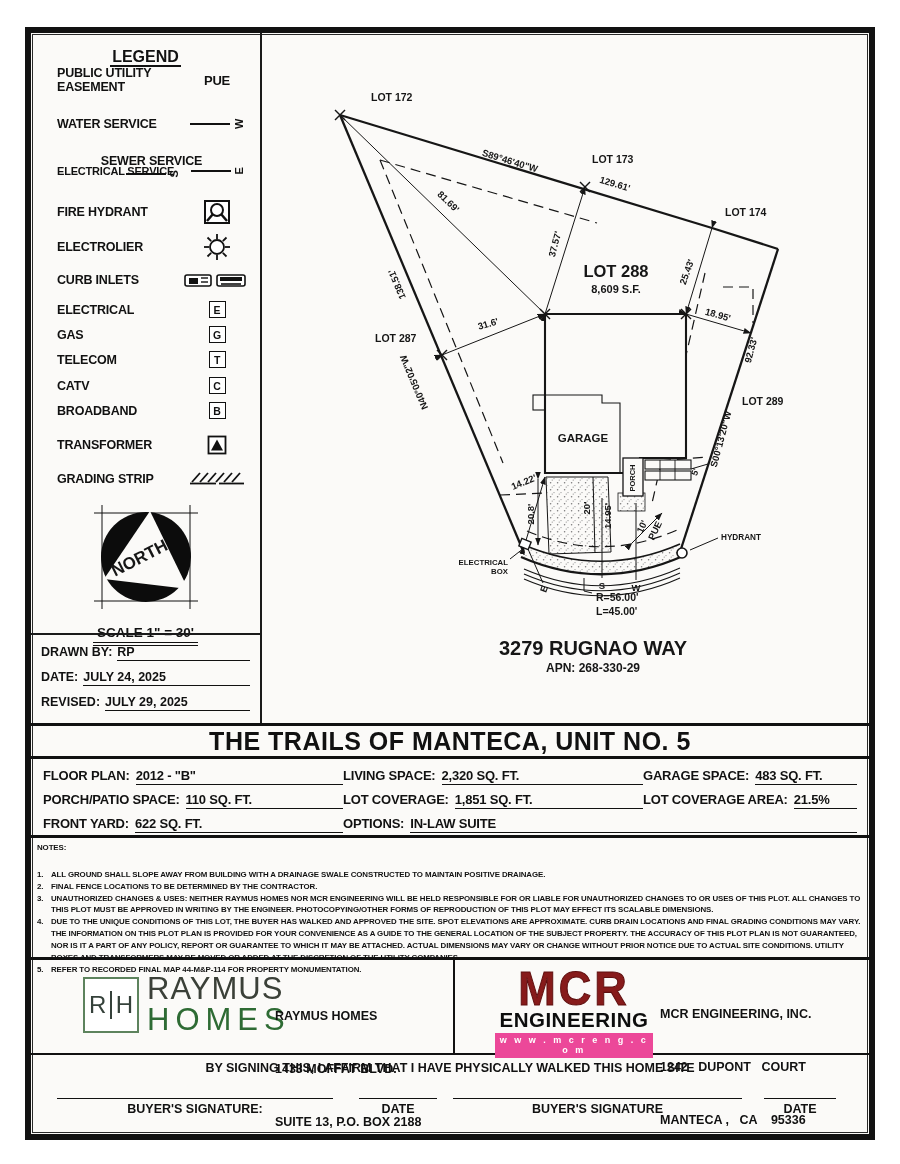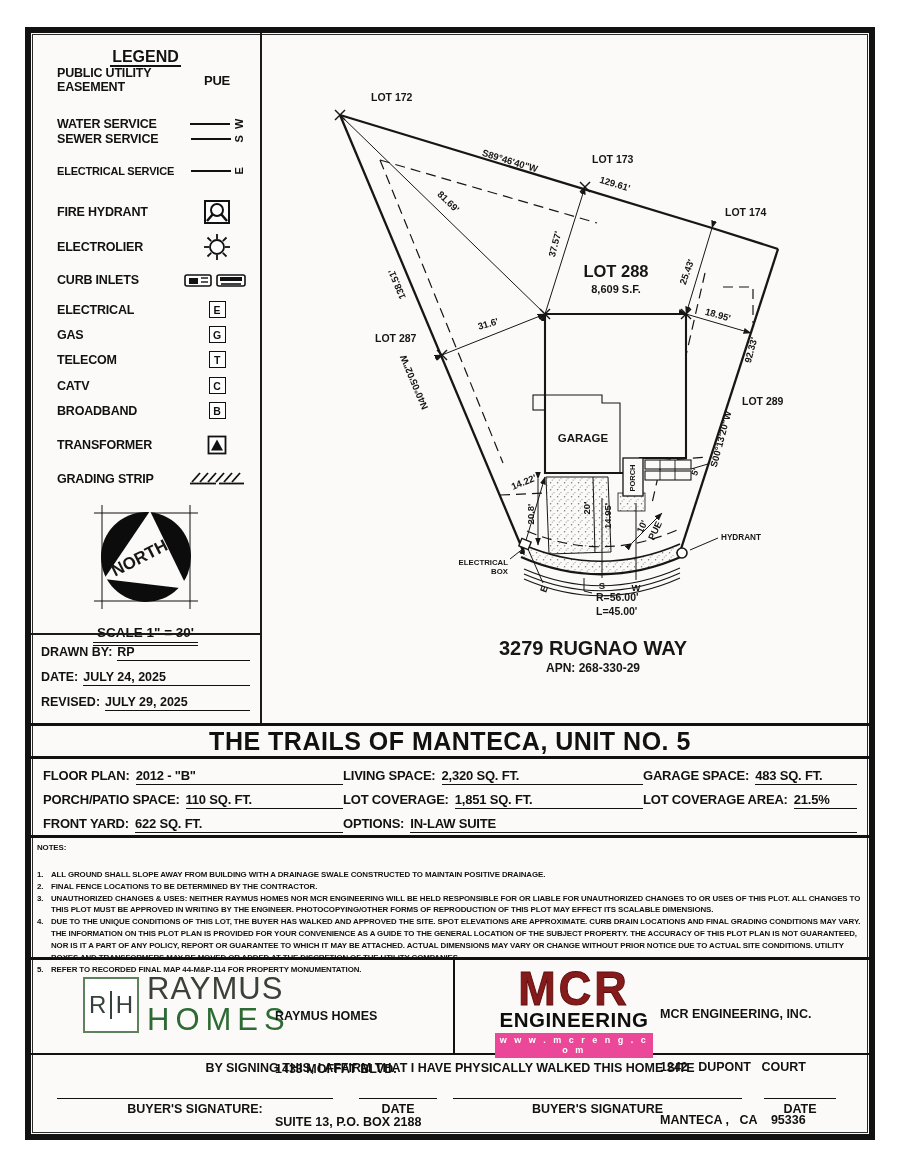--- a/index.html
+++ b/index.html
@@ -79,21 +79,21 @@
       <span class="lg-sym pue-sym">PUE</span>
     </div>
 
     <div class="lg-row" style="top:84px;">
       <span class="lg-label">WATER SERVICE</span>
       <span class="lg-sym svc">
             <span class="ln"></span>
             <span class="lt">W</span>
           </span>
     </div>
-    <div class="lg-row" style="top:99px;">
+    <div class="lg-row" style="top:121px;flex-direction:column;">
       <span class="lg-label">SEWER SERVICE</span>
       <span class="lg-sym svc">
             <span class="ln"></span>
             <span class="lt">S</span>
           </span>
     </div>
     <div class="lg-row" style="top:132px;font-size:11px;">
       <span class="lg-label">ELECTRICAL SERVICE</span>
       <span class="lg-sym svc">
             <span class="ln"></span>

